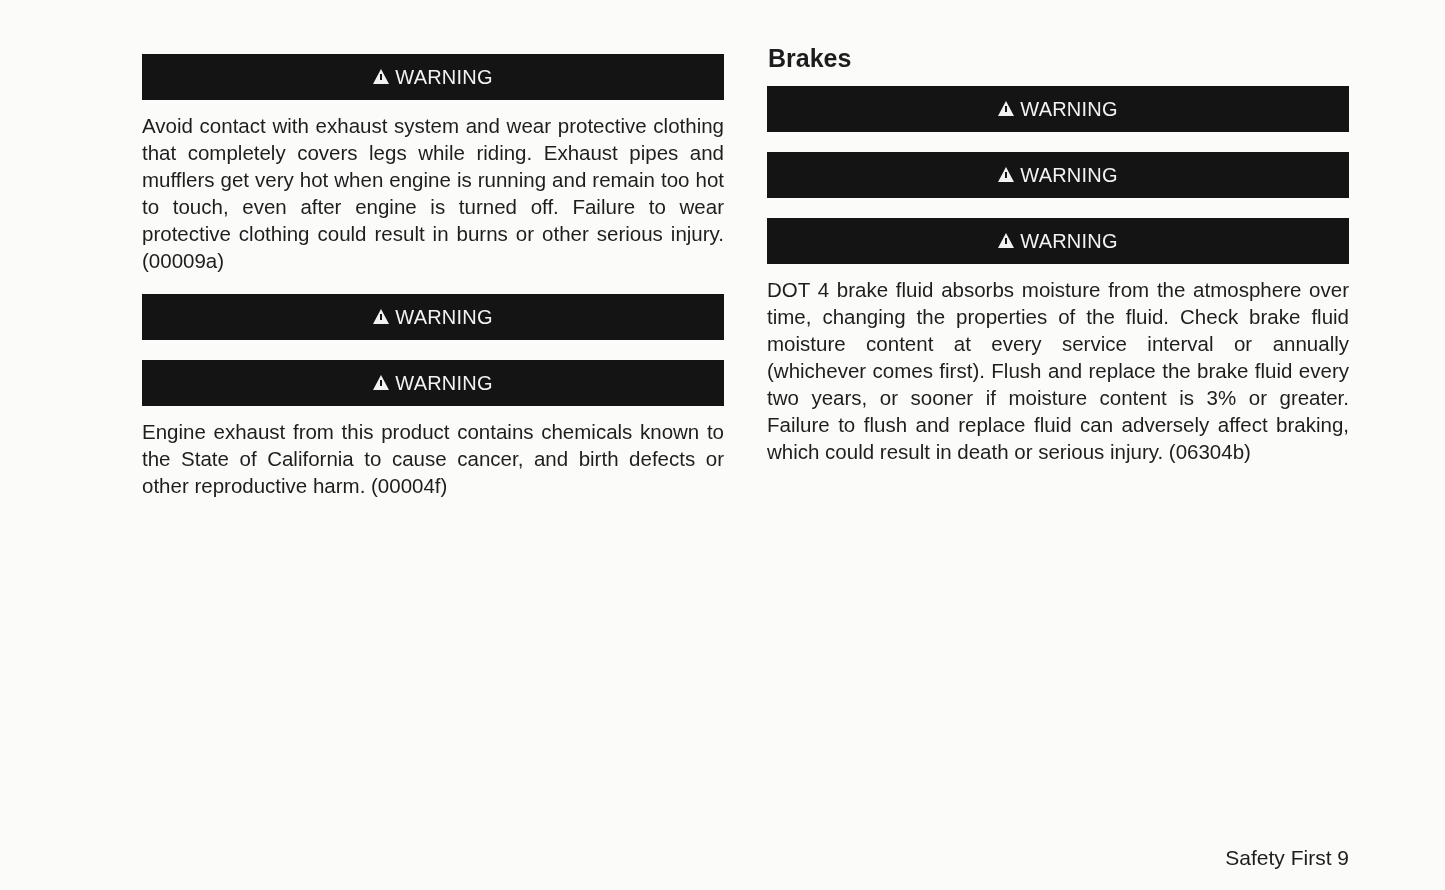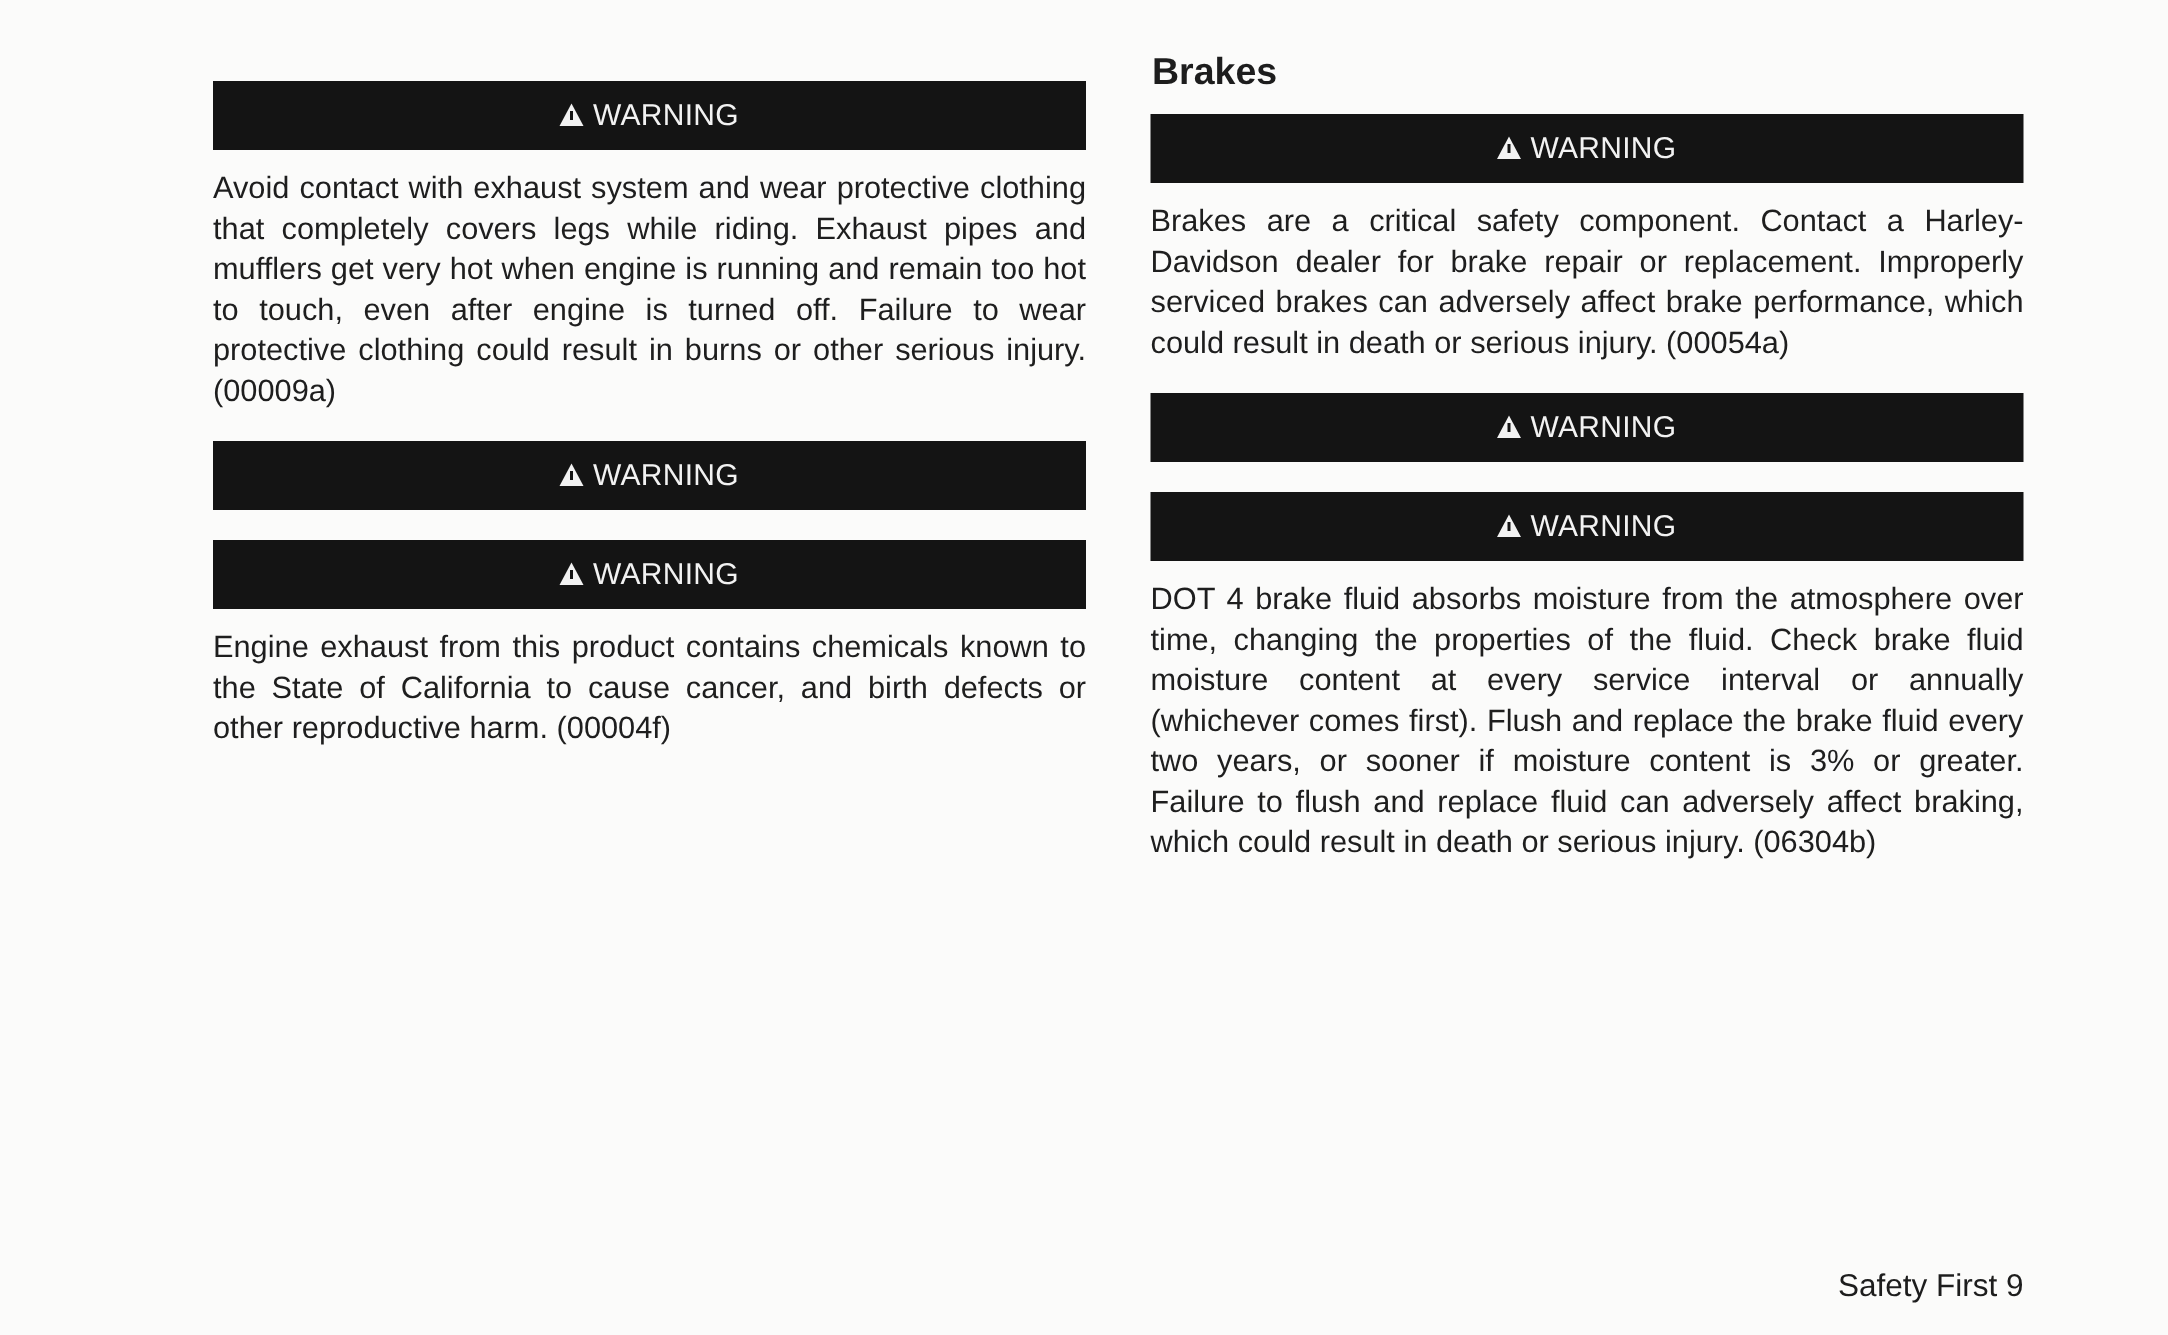--- a/index.html
+++ b/index.html
@@ -6,21 +6,21 @@
   body {
     width: 1445px; height: 890px;
     background: #fbfbfa;
     position: relative;
     overflow: hidden;
     font-family: "Liberation Sans", sans-serif;
     color: #1c1c1c;
   }
   .col { position: absolute; }
   .col-left { left: 142px; top: 54px; width: 582px; }
-  .col-right { left: 767px; top: 30px; width: 582px; }
+  .col-right { left: 767px; top: 40px; width: 582px; }
   .section-title {
     font-weight: bold; font-size: 25px; line-height: 36px;
     margin: 0 0 10px 1px; color: #1d1d1d;
   }
   .warn-bar {
     background: #141414;
     height: 46px;
     display: flex; align-items: center; justify-content: center;
     color: #f2f2f2;
     font-size: 20px;
@@ -73,21 +73,20 @@
   </div>
 </div>
 
 <div class="col col-right">
   <h2 class="section-title">Brakes</h2>
   <div class="block">
     <div class="warn-bar">
       <span class="tri"></span>
       <span>WARNING</span>
     </div>
-    <p class="warn-text">Brakes are a critical safety component. Contact a Harley-Davidson dealer for brake repair or replacement. Improperly serviced brakes can adversely affect brake performance, which could result in death or serious injury. (00054a)</p>
   </div>
   <div class="block">
     <div class="warn-bar">
       <span class="tri"></span>
       <span>WARNING</span>
     </div>
   </div>
   <div class="block">
     <div class="warn-bar">
       <span class="tri"></span>

